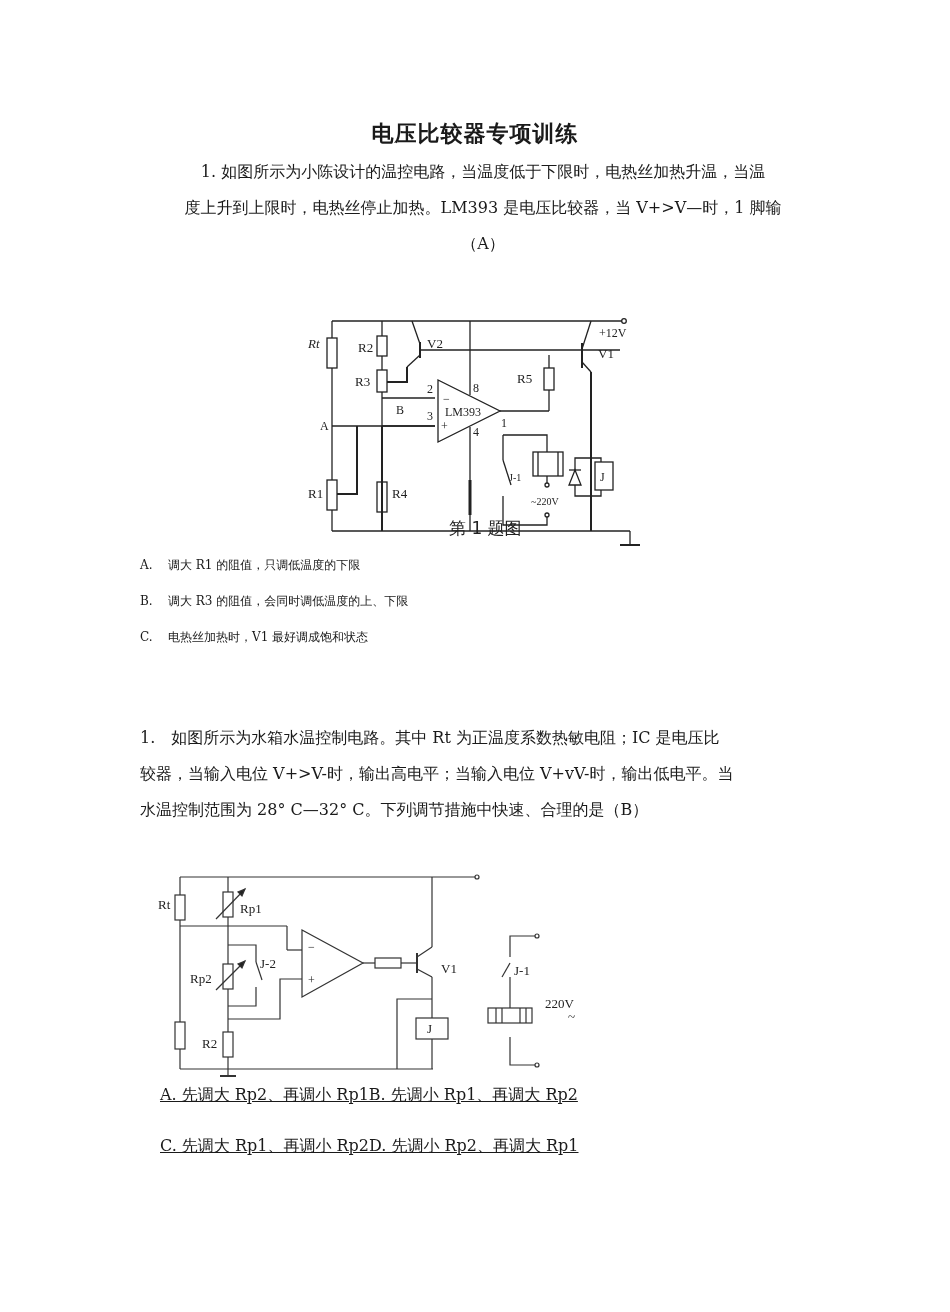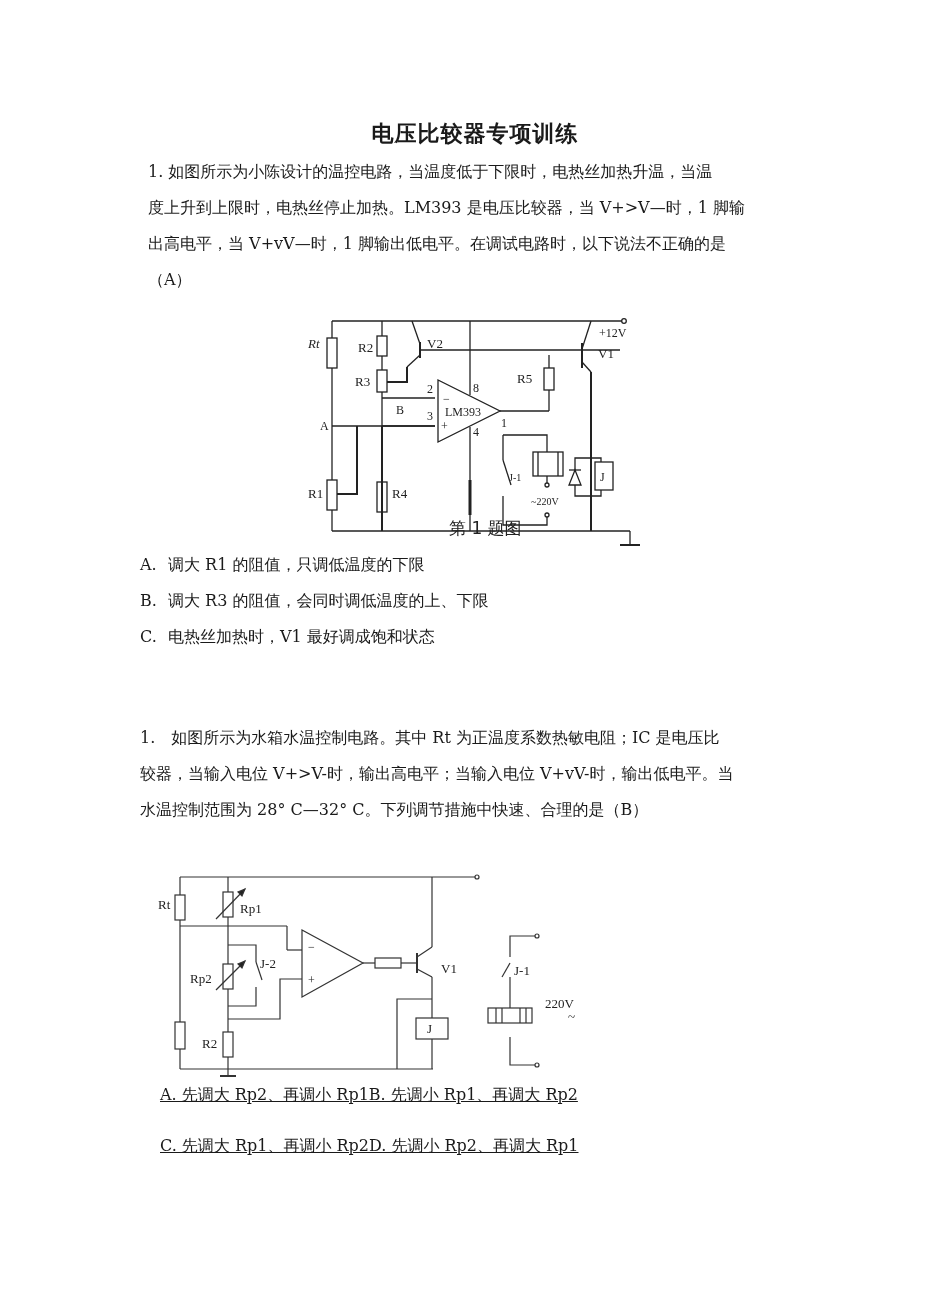--- a/index.html
+++ b/index.html
@@ -3,40 +3,39 @@
 <meta charset="utf-8">
 <style>
   html, body { margin:0; padding:0; background:#ffffff; }
   body { width:950px; height:1312px; position:relative; overflow:hidden;
          font-family: "DejaVu Serif", "Liberation Serif", serif; color:#1a1a1a; }
   .abs { position:absolute; }
   .title { left:0; width:950px; top:100px; text-align:center; font-size:22px; font-weight:bold;
            font-family: "DejaVu Sans", "Liberation Sans", sans-serif; letter-spacing:1px;margin-top:19px; }
   .para { font-size:16px; line-height:36px; }
   .q1 { left:148px; top:154px; width:670px; }
-  .q1 .l { white-space:nowrap; display:block; }
+  .q1 .l { white-space:nowrap; display:block;text-align:center; }
   .q2 { left:140px; top:720px; width:680px; }
   .q2 .l { white-space:nowrap; display:block; }
-  .opt { font-size:16px; line-height:36px; white-space:nowrap; }
+  .opt { font-size:12px; line-height:36px; white-space:nowrap; }
   .optlist { left:140px; top:547px; }
   .optlist div { height:36px; }
   .optlist .key { display:inline-block; width:28px; }
   .q2opt { left:160px; font-size:16px; white-space:nowrap;text-decoration:underline; }
   svg text { font-family: "Liberation Serif", "DejaVu Serif", serif; }
   .caption { font-family: "DejaVu Sans", "Liberation Sans", sans-serif; }
 </style>
 </head>
 <body>
 
 <div class="abs title">电压比较器专项训练</div>
 
 <div class="abs para q1">
   <span class="l">1. 如图所示为小陈设计的温控电路，当温度低于下限时，电热丝加热升温，当温</span>
   <span class="l">度上升到上限时，电热丝停止加热。LM393 是电压比较器，当 V+&gt;V—时，1 脚输</span>
-  <span class="l">出高电平，当 V+vV—时，1 脚输出低电平。在调试电路时，以下说法不正确的是</span>
   <span class="l">（A）</span>
 </div>
 
 <svg class="abs" style="left:295px; top:300px;" width="360" height="255" viewBox="0 0 360 255" fill="none" stroke="#222" stroke-width="1.3">
 
   <line x1="37" y1="21" x2="328" y2="21"></line>
   <circle cx="329" cy="21" r="2.3" fill="#fff"></circle>
 
   <line x1="37" y1="21" x2="37" y2="231"></line>
   <rect x="32" y="38" width="10" height="30" fill="#fff"></rect>

